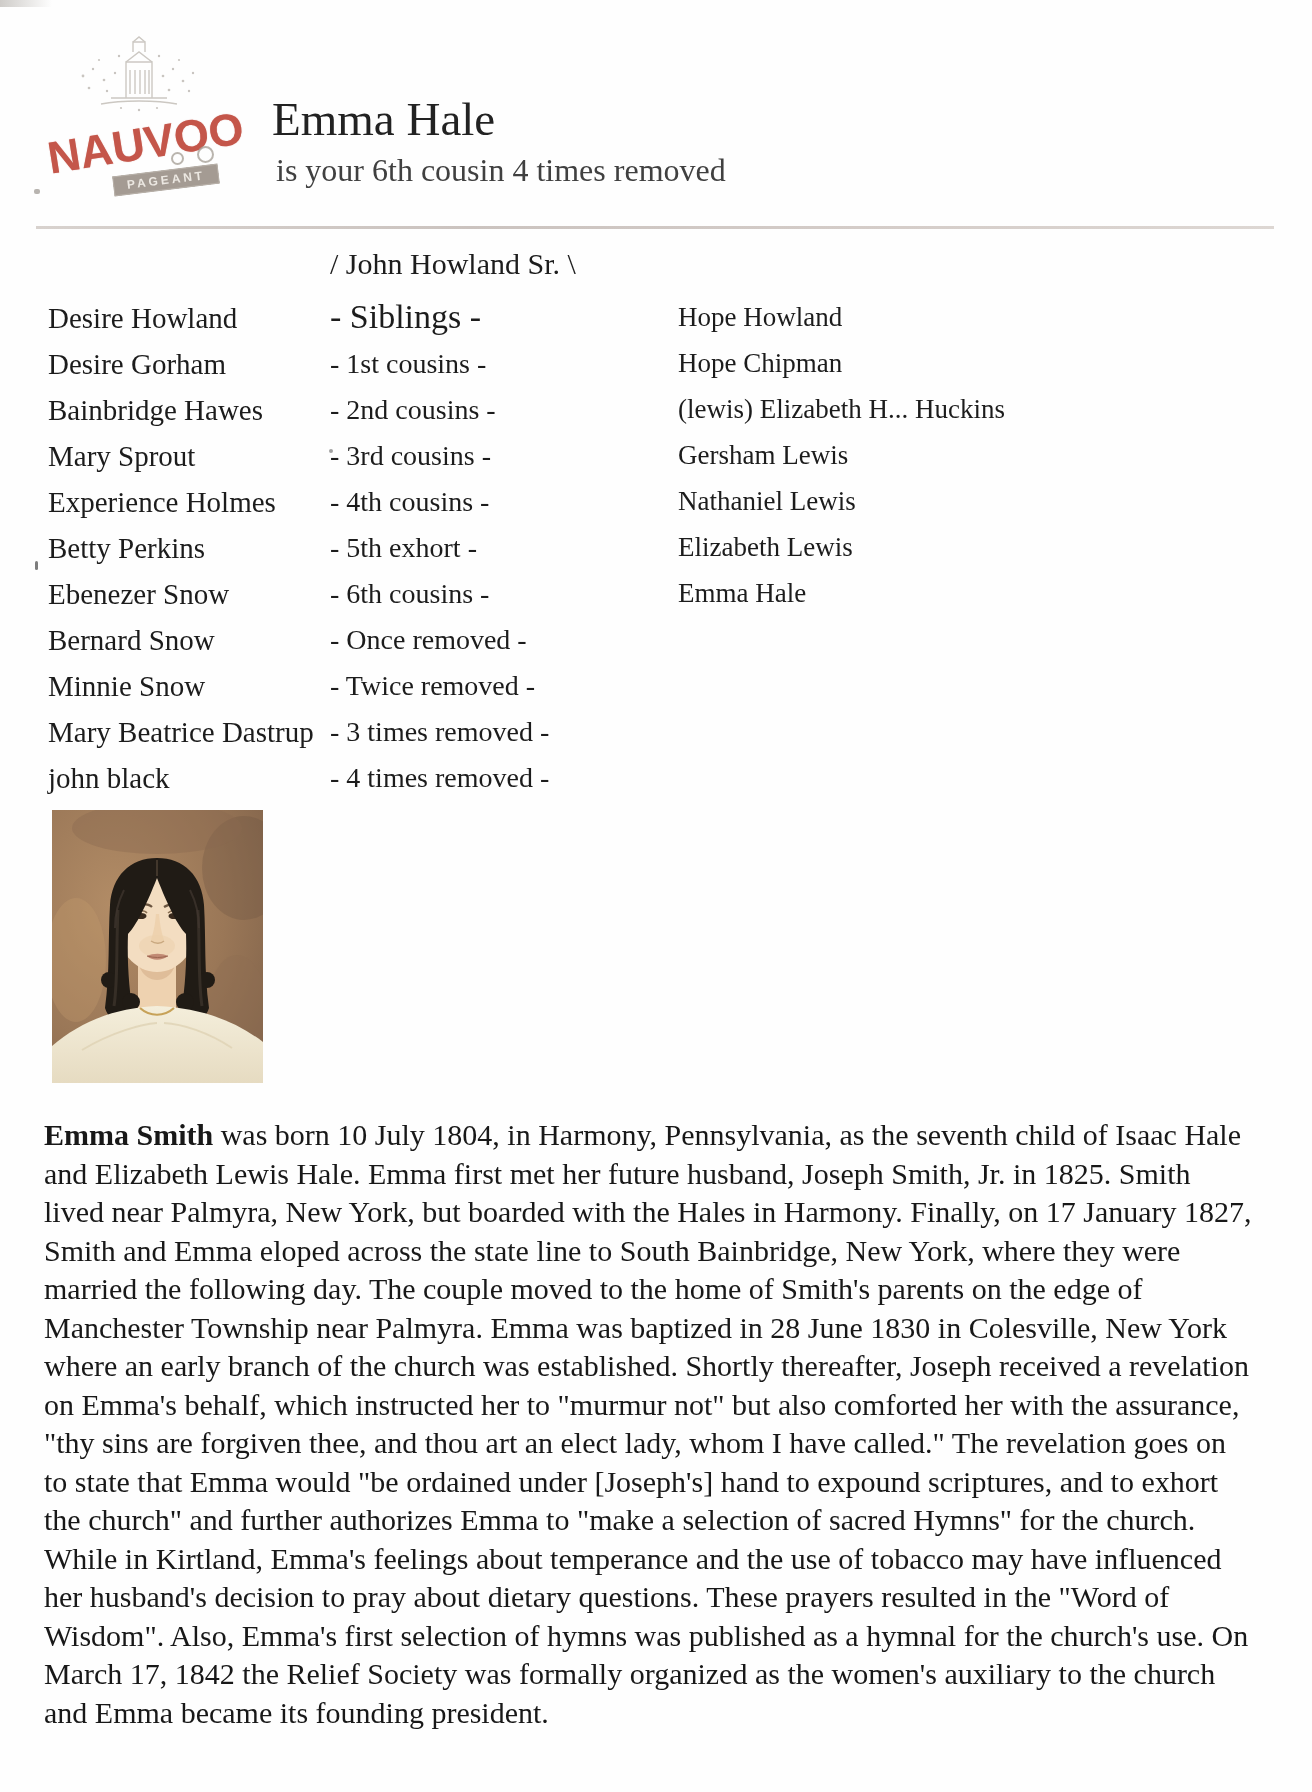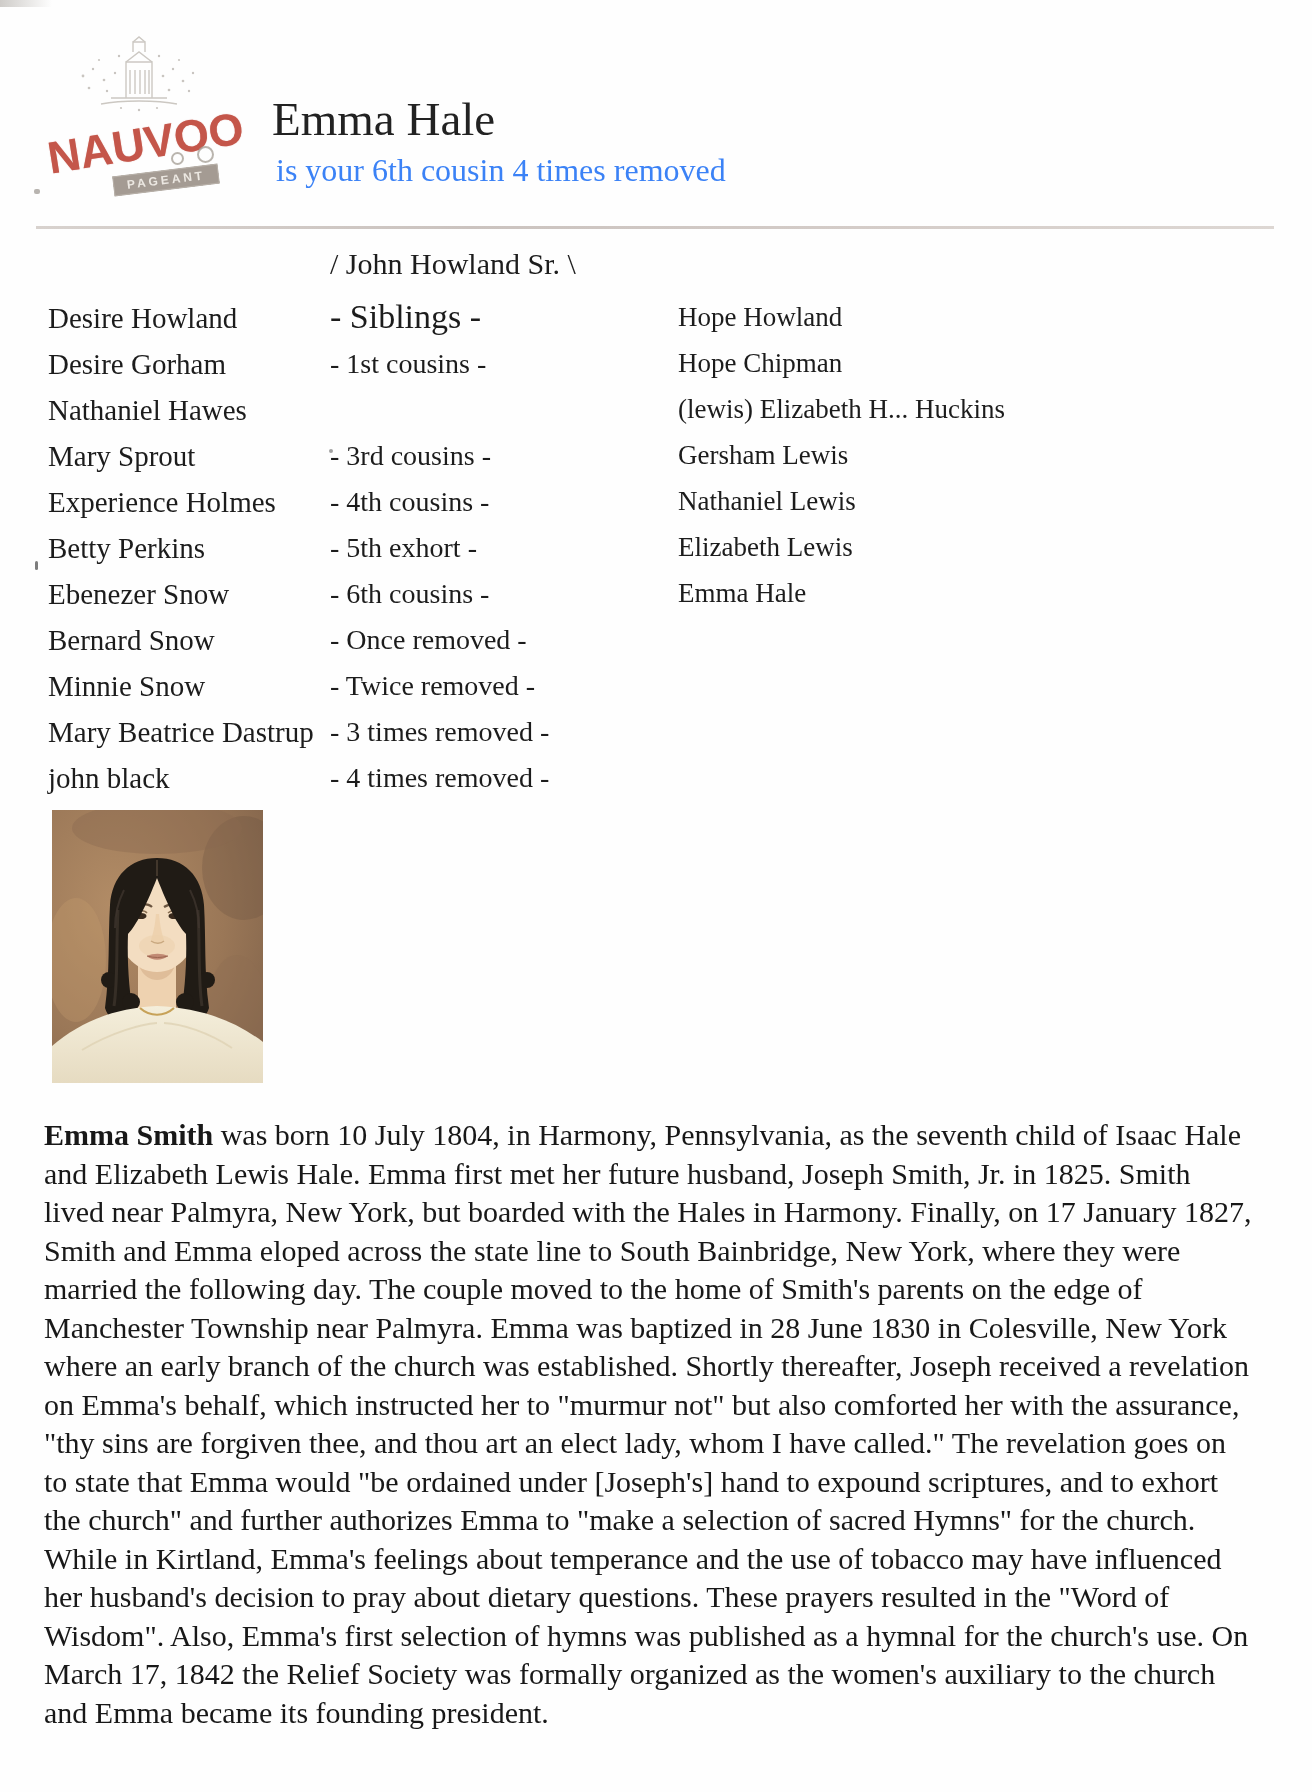--- a/index.html
+++ b/index.html
@@ -23,21 +23,21 @@
   .pageant{position:absolute;left:68px;top:136px;width:106px;height:20px;background:#a49b93;
            transform:rotate(-7deg);display:flex;align-items:center;justify-content:center;
            font-family:"Liberation Sans", sans-serif;font-weight:bold;font-size:12px;
            letter-spacing:3px;color:#ece8e2;box-shadow:0 0 0 1px #b8b1a9 inset;}
   .ringmark{position:absolute;border:2px solid #a9a29a;border-radius:50%;opacity:.8;}
   .ring1{left:126px;top:118px;width:9px;height:9px;}
   .ring2{left:152px;top:112px;width:13px;height:13px;}
 
   
   .title{position:absolute;left:272px;top:96px;font-size:47px;line-height:1.0;color:#222;}
-  .subtitle{position:absolute;left:276px;top:154px;font-size:32px;line-height:1.0;color:#3b82f6;}
+  .subtitle{position:absolute;left:276px;top:154px;font-size:32px;line-height:1.0;color:#404040;}
   .divider{position:absolute;left:36px;top:226px;width:1238px;height:3px;
            background:linear-gradient(to right,#d8d2ce,#cbc3bf 35%,#d5cdc9 70%,#ddd7d3);}
 
   
   .ancestor{position:absolute;left:330px;top:247px;width:345px;text-align:left;font-size:30px;color:#1d1d1d;}
   .crow{position:absolute;left:0;width:1140px;height:40px;}
   .crow .lname{position:absolute;left:48px;top:0;font-size:29px;white-space:nowrap;}
   .crow .rel{position:absolute;left:330px;top:0;width:345px;font-size:28px;white-space:nowrap;}
   .crow.first .rel{font-size:34px;top:-4px;}
   .crow .rname{position:absolute;left:650px;top:0;font-size:27px;white-space:nowrap;margin-left:28px;}
@@ -111,21 +111,22 @@
       <span class="lname">Desire Howland</span>
       <span class="rel">- Siblings -</span>
       <span class="rname">Hope Howland</span>
     </div>
     <div class="crow" style="top:348px">
       <span class="lname">Desire Gorham</span>
       <span class="rel">- 1st cousins -</span>
       <span class="rname">Hope Chipman</span>
     </div>
     <div class="crow" style="top:394px">
-      <span class="lname">Nathaniel Hawes</span>
+      <span class="lname">Bainbridge Hawes</span>
+      <span class="rel">- 2nd cousins -</span>
       <span class="rname">(lewis) Elizabeth H... Huckins</span>
     </div>
     <div class="crow" style="top:440px">
       <span class="lname">Mary Sprout</span>
       <span class="rel">- 3rd cousins -</span>
       <span class="rname">Gersham Lewis</span>
     </div>
     <div class="crow" style="top:486px">
       <span class="lname">Experience Holmes</span>
       <span class="rel">- 4th cousins -</span>

